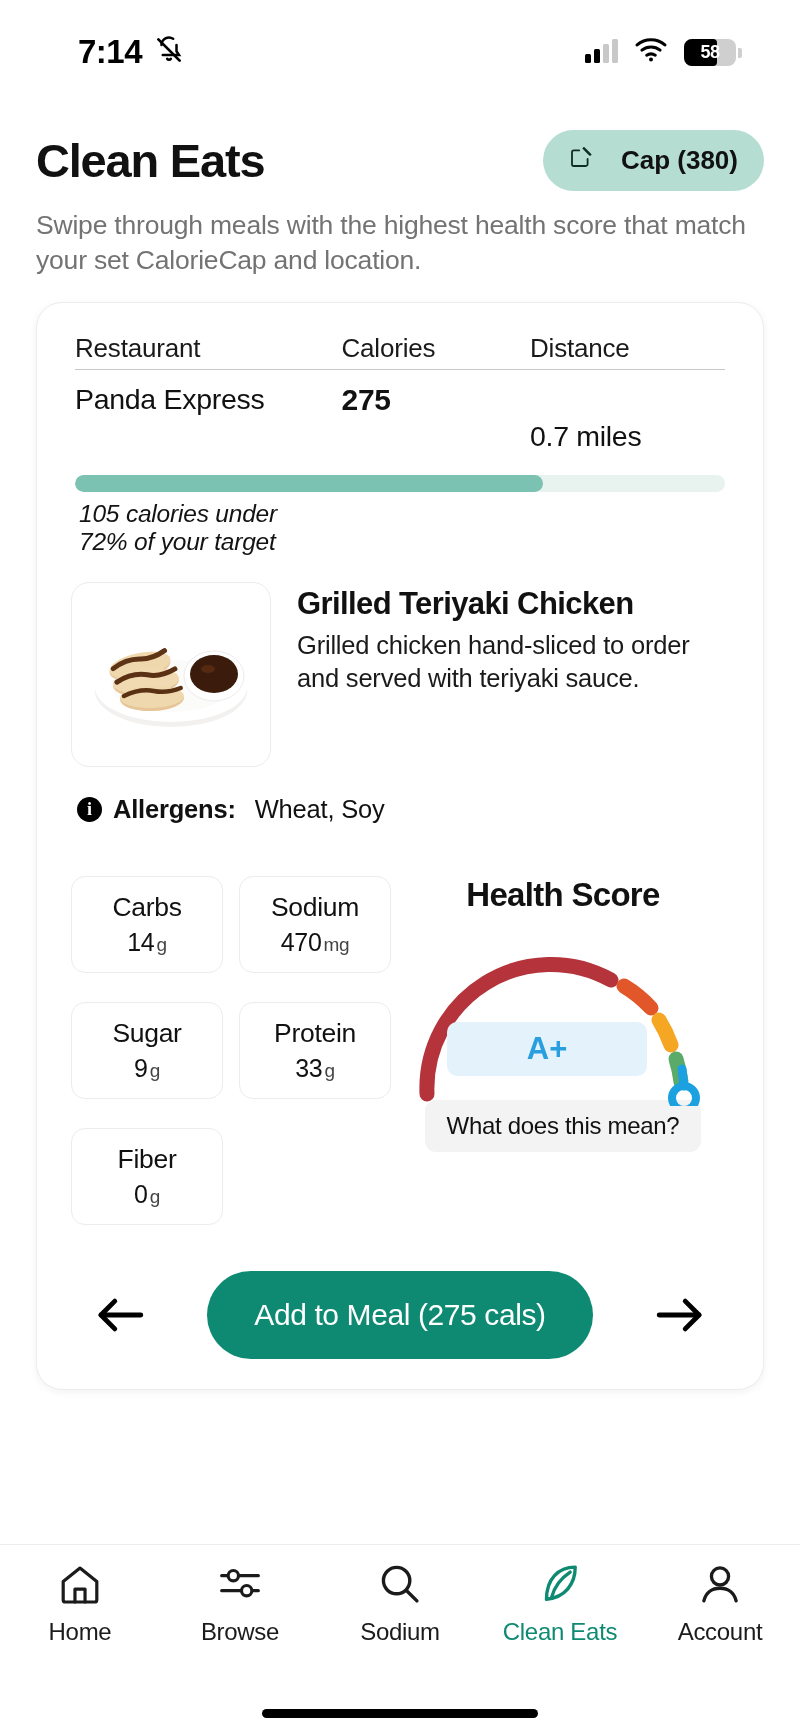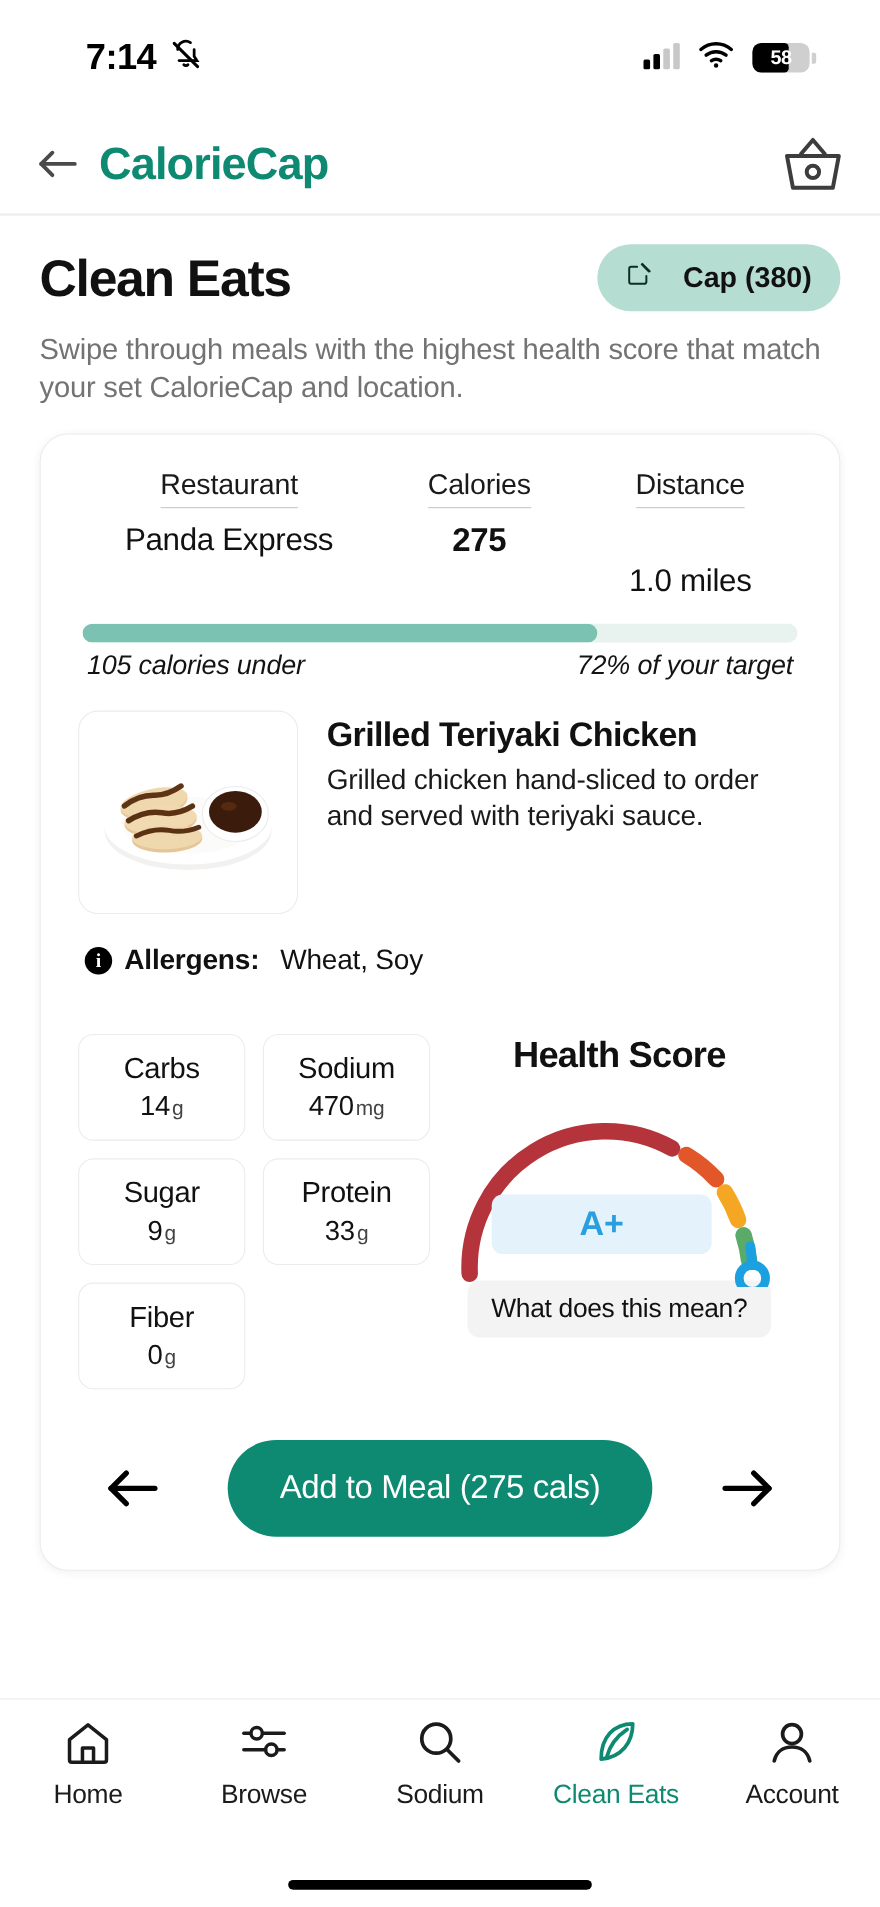--- a/index.html
+++ b/index.html
@@ -38,48 +38,48 @@
   .pagehead { padding:26px 36px 0 36px; }
   .titlerow { display:flex; align-items:center; justify-content:space-between; }
   .ptitle { font-size:47px; font-weight:bold; letter-spacing:-1.2px; line-height:1.1; }
   .cappill { display:flex; align-items:center; gap:28px; border-radius:34px; padding:15px 26px; font-size:26px; font-weight:700; cursor:pointer; }
   .subtitle { margin-top:17px; font-size:26.5px; line-height:1.32; color:#737373; letter-spacing:-0.2px; }
 
   
   .card { margin:24px 36px 0 36px; background:#fff; border:1.5px solid #ececec; border-radius:26px; box-shadow:0 2px 9px rgba(0,0,0,0.055); padding:30px 34px 30px 34px; flex:0 0 auto; }
 
   .statsrow { display:flex; align-items:flex-start; padding:0 4px; }
-  .stat { display:flex; flex-direction:column; align-items:center; }
+  .stat { display:flex; flex-direction:column; }
   .stat.s1 { width:41%; }
   .stat.s2 { width:29%; }
   .stat.s3 { width:30%;gap:37px; }
   .stat .lbl { font-size:26px; color:#1a1a1a; border-bottom:1.5px solid #c9c9c9; padding-bottom:5px; letter-spacing:-0.2px; }
   .stat .val { margin-top:13px; font-size:28.5px; letter-spacing:-0.3px; }
   .stat .val.bold { font-weight:bold; font-size:30px; }
 
   .progwrap { margin:22px 4px 0 4px; }
   .progtrack { height:17px; border-radius:9px; background:#e8f2ef; overflow:hidden; }
   .progfill { height:100%; border-radius:9px; }
-  .progcaps { display:flex; justify-content:space-between; margin-top:8px; padding:0 4px; font-style:italic; font-size:24.5px; color:#131313; letter-spacing:-0.2px; }
+  .progcaps { display:flex; justify-content:space-between; margin-top:8px; padding:0 4px; font-style:italic; font-size:24.5px; color:#131313; letter-spacing:-0.2px;flex-direction:column; }
 
   
   .foodrow { display:flex; gap:26px; margin-top:26px; }
   .thumb { flex:0 0 200px; height:185px; border:1.5px solid #ececec; border-radius:18px; background:#fff; position:relative; overflow:hidden; }
   .foodinfo { flex:1; padding-top:4px; }
   .foodtitle { font-size:31px; font-weight:bold; letter-spacing:-0.6px; }
   .fooddesc { margin-top:7px; font-size:25.5px; line-height:1.3; color:#1a1a1a; letter-spacing:-0.2px; }
 
   .allergens { display:flex; align-items:center; gap:11px; margin-top:28px; padding-left:6px; font-size:25.5px; letter-spacing:-0.2px; }
   .allergens .ic { width:25px; height:25px; border-radius:50%; background:#000; color:#fff; font-size:18px; font-weight:bold; display:flex; align-items:center; justify-content:center; font-family:"Liberation Serif", serif; }
   .allergens .k { font-weight:bold; }
   .allergens .v { margin-left:8px; }
 
   
   .lower { display:flex; margin-top:52px; }
-  .nutgrid { flex:0 0 320px; display:grid; grid-template-columns:1fr 1fr; gap:16px 16px; }
+  .nutgrid { flex:0 0 320px; display:grid; grid-template-columns:1fr 1fr; gap:29px 16px; }
   .nutbox { border:1.5px solid #ececec; border-radius:14px; height:97px; display:flex; flex-direction:column; align-items:center; justify-content:center; background:#fff; }
   .nutbox .n { font-size:26.5px; letter-spacing:-0.3px; }
   .nutbox .q { margin-top:5px; font-size:25px; letter-spacing:-0.3px; }
   .nutbox .q u { text-decoration:none; font-size:19px; color:#444; margin-left:2px; }
 
   .gaugecol { flex:1; display:flex; flex-direction:column; align-items:center; padding-left:6px; }
   .gaugetitle { font-size:33px; font-weight:bold; letter-spacing:-0.7px; }
   .gaugebox { position:relative; width:300px; height:180px; margin-top:12px; }
   .gaugebox svg { position:absolute; left:0; top:0; }
   .gradebadge { position:absolute; left:34px; top:96px; width:200px; height:54px; border-radius:10px; display:flex; align-items:center; justify-content:center; font-size:31px; font-weight:bold; }
@@ -131,36 +131,20 @@
         </svg>
       </span>
       <span class="battery">
         <span class="fill"></span>
         <span class="tip"></span>
         <span class="num">58</span>
       </span>
     </div>
   </div>
 
-  <div class="appbar">
-    <span class="back">
-      <svg width="38" height="32" viewBox="0 0 26 22" fill="none" stroke="#4a4a4a" stroke-width="2.4" stroke-linecap="round" stroke-linejoin="round">
-        <line x1="24" y1="11" x2="3" y2="11"></line>
-          <polyline points="10,4 3,11 10,18"></polyline>
-      </svg>
-    </span>
-    <span class="brand" style="color:#0e8a72">CalorieCap</span>
-    <span class="basket">
-      <svg width="62" height="58" viewBox="0 0 34 32" fill="none" stroke="#3d3d3d" stroke-width="2" stroke-linejoin="round" stroke-linecap="round">
-        <path d="M11 11 L17 4 L23 11"></path>
-        <path d="M4 12 H30 L27 28 H7 Z"></path>
-        <circle cx="17" cy="20" r="3.1"></circle>
-      </svg>
-    </span>
-  </div>
 
   <div class="pagehead">
     <div class="titlerow">
       <span class="ptitle">Clean Eats</span>
       <span class="cappill" style="background:#b5ddd2">
         <span>
           <svg width="24" height="24" viewBox="0 0 20 20" fill="none" stroke="#0f2c25" stroke-width="1.5" stroke-linecap="round" stroke-linejoin="round">
             <path d="M15.5 11.5V16a1.5 1.5 0 0 1-1.5 1.5H4A1.5 1.5 0 0 1 2.5 16V6A1.5 1.5 0 0 1 4 4.5h4.5"></path>
             <path d="M12 2.8 L17.4 8.2 M12.4 2.4 L18 8"></path>
           </svg>
@@ -177,21 +161,21 @@
       <div class="stat s1">
         <span class="lbl">Restaurant</span>
         <span class="val">Panda Express</span>
       </div>
       <div class="stat s2">
         <span class="lbl">Calories</span>
         <span class="val bold">275</span>
       </div>
       <div class="stat s3">
         <span class="lbl">Distance</span>
-        <span class="val">1.0 miles</span>
+        <span class="val">0.7 miles</span>
       </div>
     </div>
 
     <div class="progwrap">
       <div class="progtrack">
         <div class="progfill" id="progfill" style="background: rgb(124, 194, 178); width: 72%;"></div>
       </div>
       <div class="progcaps">
         <span>105 calories under</span>
         <span>72% of your target</span>

